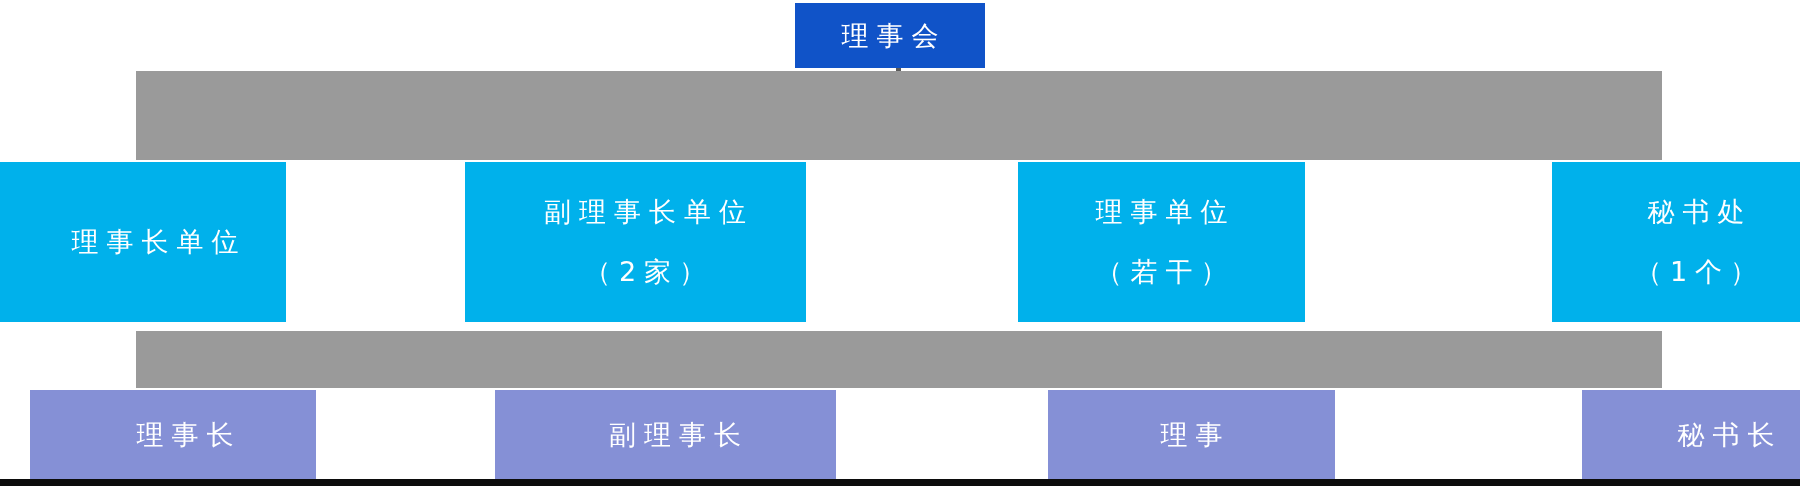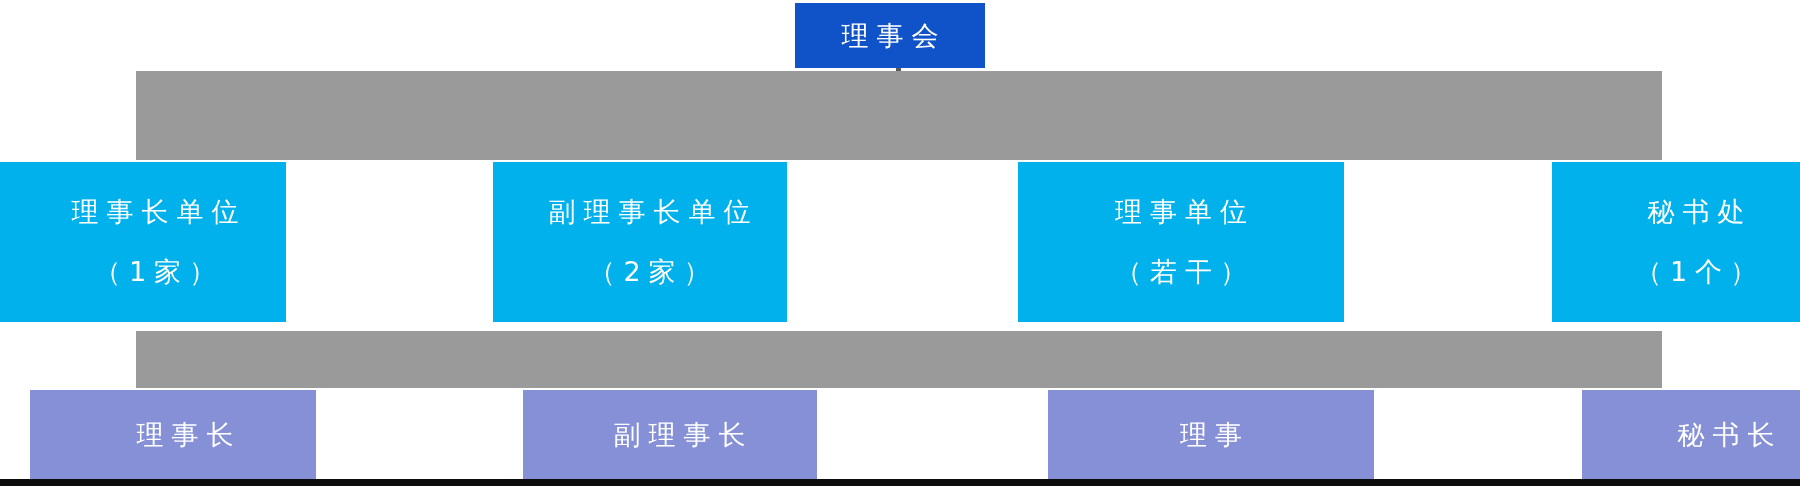--- a/index.html
+++ b/index.html
@@ -56,22 +56,22 @@
     top: 162px; height: 160px;
     background: #00B1EB;
   }
   .unit-box .line { line-height: 60px; }
   .role-box {
     top: 390px; height: 89px;
     background: #8590D6;
     margin-left: 30px;
   }
   .col-0 { left: 0;      width: 286px; padding-left: 24px; }
-  .col-1 { left: 493px;  width: 294px; padding-left: 19px; }
-  .col-2 { left: 1018px; width: 326px; }
+  .col-1 { left: 465px;  width: 341px; padding-left: 19px; }
+  .col-2 { left: 1018px; width: 287px; }
   .col-3 { left: 1552px; width: 288px; }
   .baseline-bar {
     position: absolute;
     left: 0; top: 479px;
     width: 1800px; height: 7px;
     background: #0C0C0C;
   }
 </style>
 </head>
 <body>
@@ -81,21 +81,20 @@
   <div class="box board-box">
     <span class="line">理事会</span>
   </div>
 
   <div class="board-tick"></div>
 
   <div class="connector connector-top"></div>
 
   <div class="box unit-box col-0">
     <span class="line">理事长单位</span>
-    <span class="line">（1家）</span>
   </div>
   <div class="box unit-box col-1">
     <span class="line">副理事长单位</span>
     <span class="line">（2家）</span>
   </div>
   <div class="box unit-box col-2">
     <span class="line">理事单位</span>
     <span class="line">（若干）</span>
   </div>
   <div class="box unit-box col-3">

